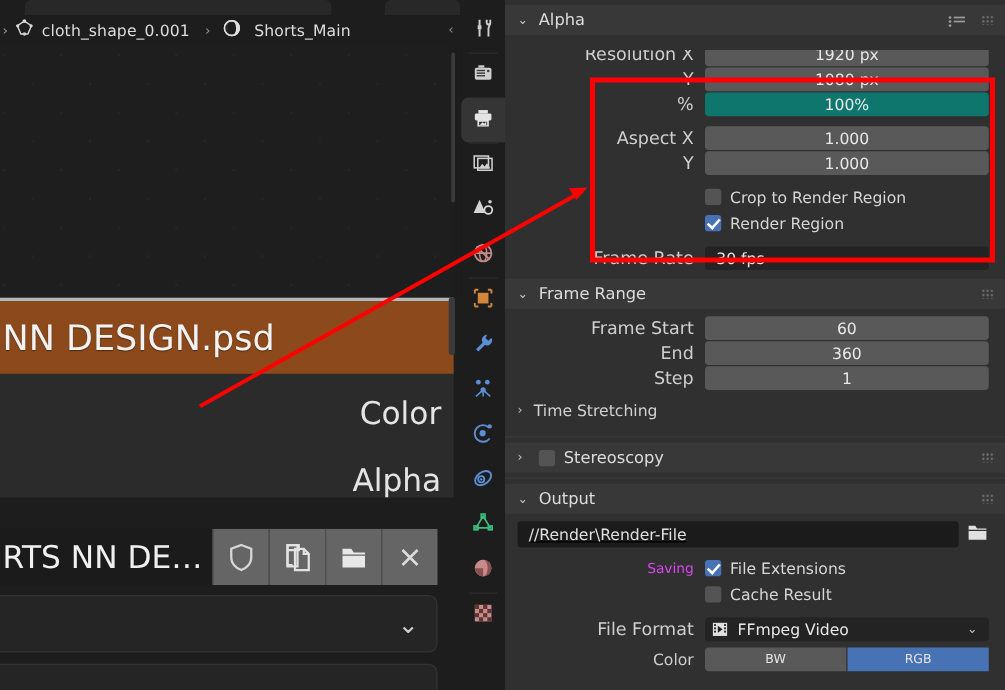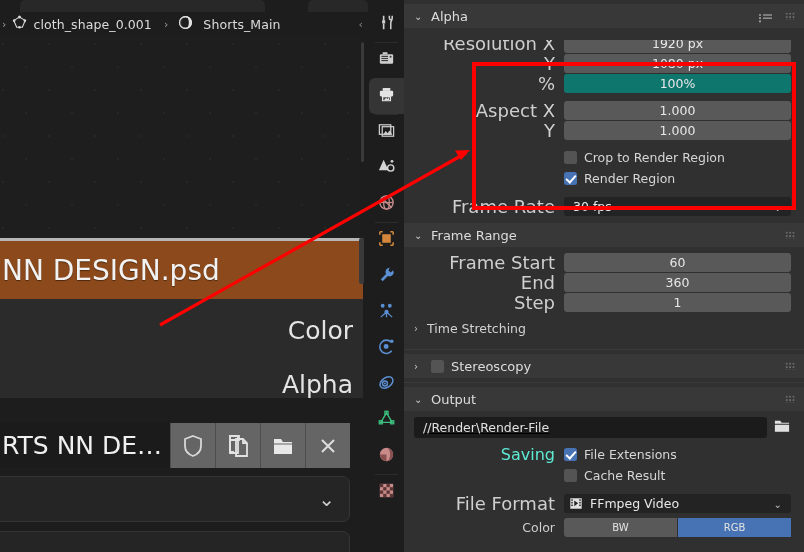--- a/index.html
+++ b/index.html
@@ -160,42 +160,42 @@
     position: absolute; right: 30px; top: 50%; transform: translateY(-50%);
     width: 16px; height: 10px;
   }
   .panel-body { background: #303030; padding: 6px 0; }
 
   .prow {
     display: flex; align-items: center; height: 19px; margin-bottom: 1px;
   }
   .prow .lbl {
     width: 160px; text-align: right; padding-right: 9px;
-    color: #cfcfcf; font-size: 18px; white-space: nowrap;
+    color: #cfcfcf; font-size: 14px; white-space: nowrap;
   }
   .field {
     flex: 1; margin-right: 13px; height: 19px; background: #595959;
     border-radius: 3px; color: #e8e8e8; font-size: 12.5px;
     display: flex; align-items: center; justify-content: center;
   }
   .field.accent { background: #0f766e; }
   .field.dark {
     background: #232323; justify-content: flex-start; padding-left: 9px;
     position: relative;
   }
   .field.dark .chev {
     position: absolute; right: 9px; top: 50%; transform: translateY(-50%);
     color: #c0c0c0; font-size: 10px;
   }
   .rowgap { height: 7px; }
 
   .cbrow { display: flex; align-items: center; height: 19px; margin-bottom: 2px; }
   .cbrow .lbl {
     width: 160px; text-align: right; padding-right: 9px;
-    color: #5eead4; font-size: 16px;
+    color: #d946ef; font-size: 11px;
   }
   .cbox {
     width: 13px; height: 13px; border-radius: 2.5px; background: #545454;
     margin-right: 7px; flex: 0 0 13px; position: relative;
   }
   .cbox.on { background: #4772b3; }
   .cbox.on::after {
     content: ""; position: absolute; left: 4px; top: 1px;
     width: 4px; height: 8px; border: solid #fff;
     border-width: 0 2px 2px 0; transform: rotate(42deg);

